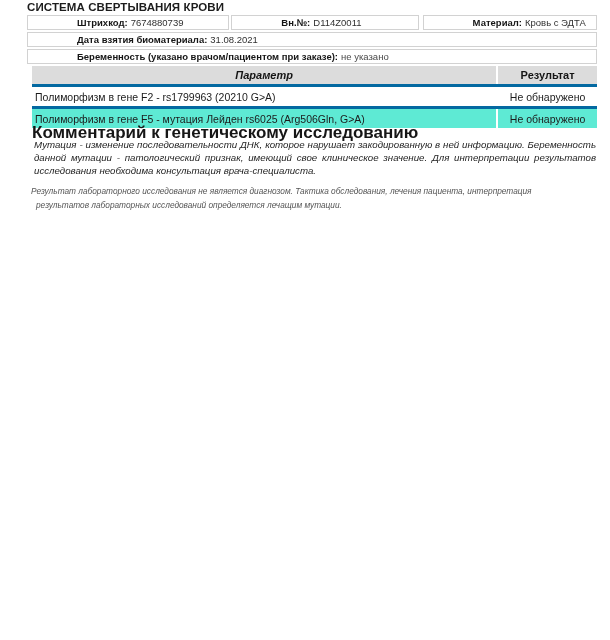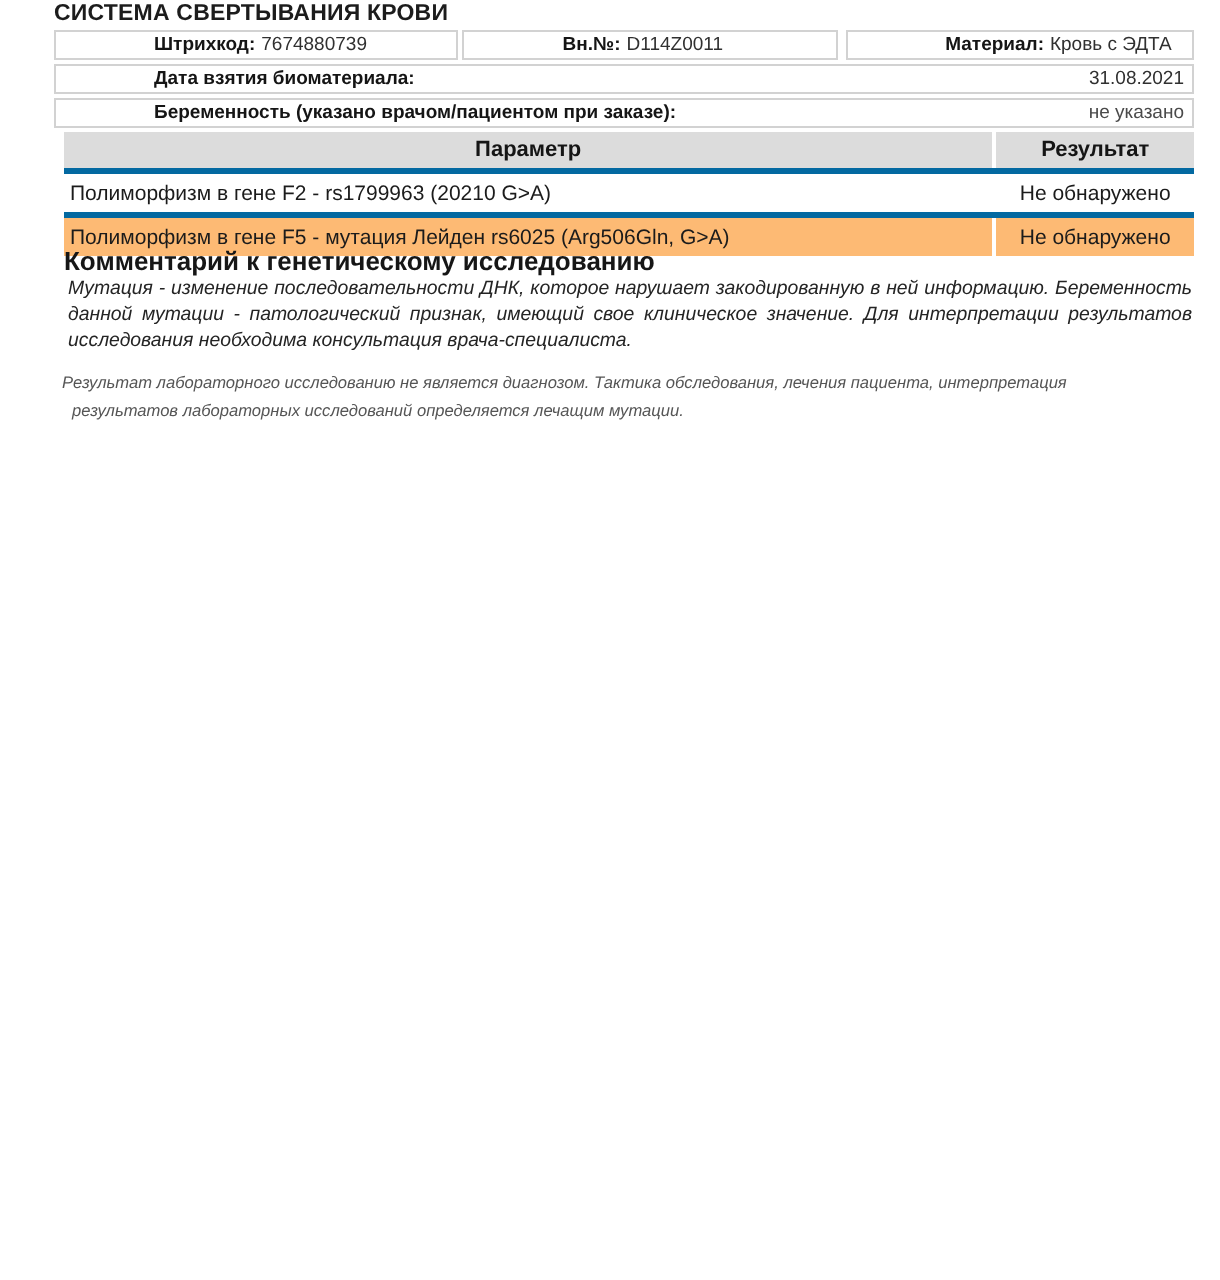--- a/index.html
+++ b/index.html
@@ -57,21 +57,21 @@
     padding: 0 4px 0 5px;
     box-sizing: border-box;
     font-size: 9.5px;
     line-height: 1;
     white-space: nowrap;
     overflow: hidden;
   }
   .info-cell.c1 { width: 203px; }
   .info-cell.c2 { width: 188px; margin-left: 2px; }
   .info-cell.c3 { width: 175px; margin-left: 4px; }
-  .info-cell.full { width: 580px; justify-content: space-between; }
+  .info-cell.full { width: 580px; }
   .info-label {
     font-weight: bold;
     color: #151515;
     padding-left: 44px;
   }
   .info-value {
     font-weight: normal;
     color: #303030;
     margin-left: 3px;
   }
@@ -92,47 +92,47 @@
   }
   .results th {
     font-size: 11px;
     font-weight: bold;
     color: #151515;
     height: 18px;
     padding: 0;
     text-align: center;
     vertical-align: middle;
   }
-  .results th.col-param { width: 466px; }
+  .results th.col-param { width: 466px; font-style: italic; }
   .results th.col-result { width: 99px; border-left: 2px solid #ffffff; }
   .results td {
     font-size: 10.5px;
     color: #1b1b1b;
     height: 19px;
     padding: 0;
     vertical-align: middle;
   }
   .results td.cell-param {
     padding-left: 3px;
     text-align: left;
   }
   .results td.cell-result {
     text-align: center;
     border-left: 2px solid #ffffff;
   }
   .results tr.row-odd td { background: #ffffff; }
-  .results tr.row-even td { background: #fdba74; }
+  .results tr.row-even td { background: #5eead4; }
   .results tr.data-row td { border-top: 3px solid #0369a1; }
 
   
   .comment-heading {
     position: absolute;
     left: 32px;
     top: 123px;
-    font-size: 13px;
+    font-size: 17px;
     font-weight: bold;
     color: #161616;
     white-space: nowrap;
   }
 
   
   .comment-body {
     position: absolute;
     left: 34px;
     top: 138px;
@@ -219,17 +219,17 @@
         <td class="cell-result">Не обнаружено</td>
       </tr>
     </tbody>
   </table>
 
   <div class="comment-heading">Комментарий к генетическому исследованию</div>
 
   <div class="comment-body">Мутация - изменение последовательности ДНК, которое нарушает закодированную в ней информацию. Беременность данной мутации - патологический признак, имеющий свое клиническое значение. Для интерпретации результатов исследования необходима консультация врача-специалиста.</div>
 
   <div class="disclaimer">
-    <span>Результат лабораторного исследованию не является диагнозом. Тактика обследования, лечения пациента, интерпретация</span>
+    <span>Результат лабораторного исследования не является диагнозом. Тактика обследования, лечения пациента, интерпретация</span>
     <span class="line2">результатов лабораторных исследований определяется лечащим мутации.</span>
   </div>
 
 </div>
 
 </body></html>

